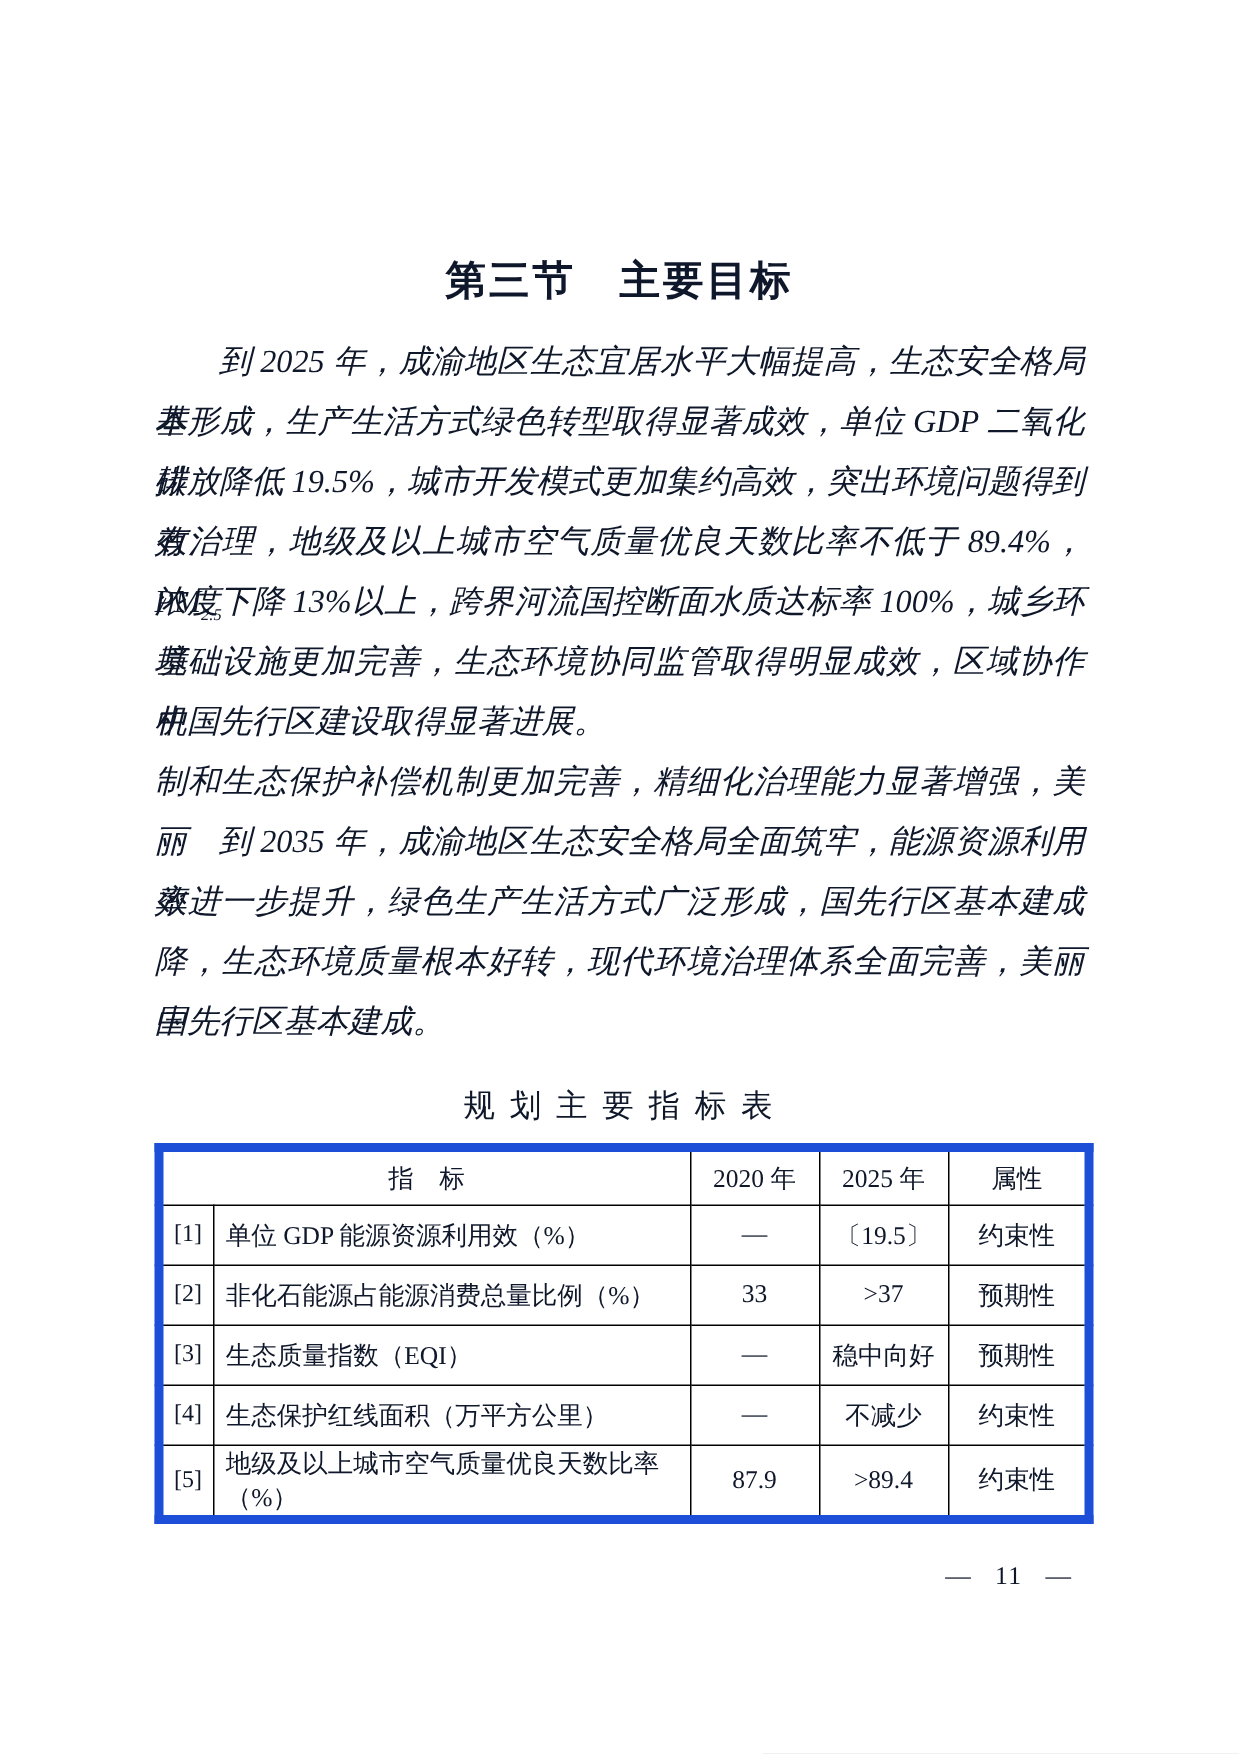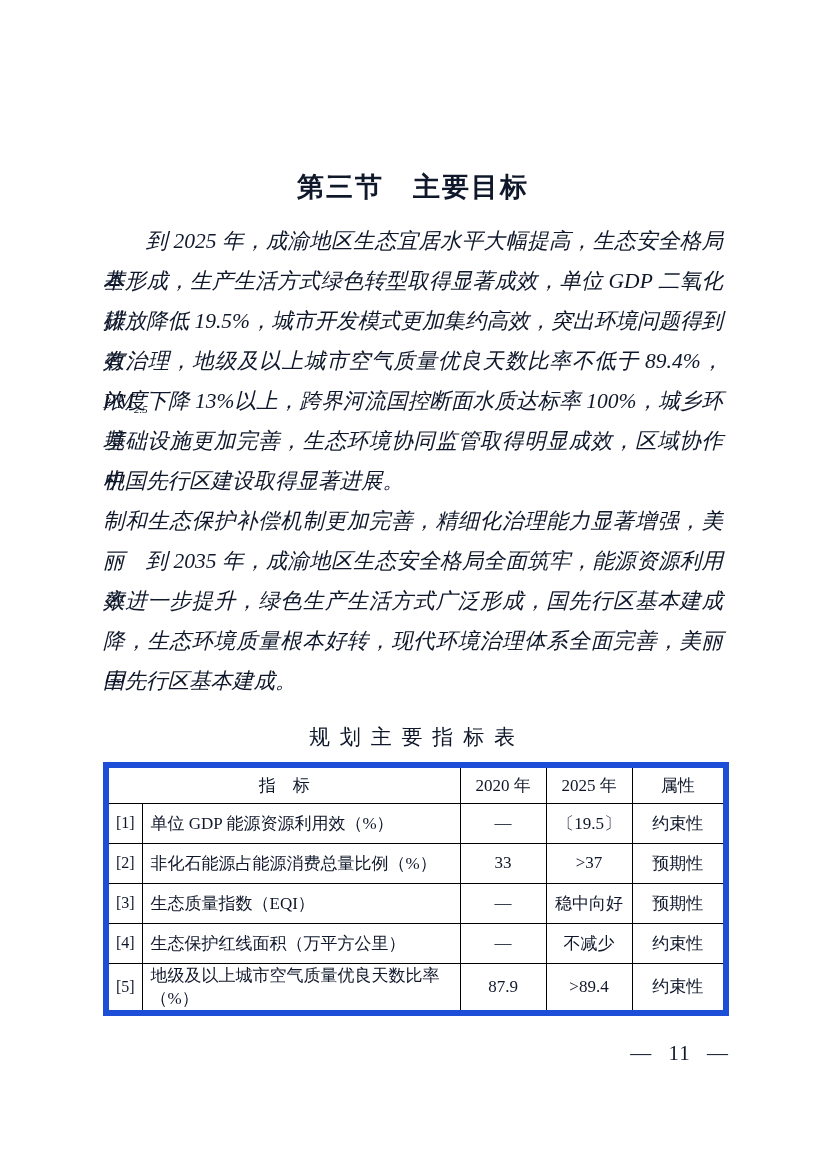--- a/index.html
+++ b/index.html
@@ -58,22 +58,22 @@
     overflow:hidden;
   }
   table.indicators{ border:6px solid #1d4ed8; }
   table.indicators tr.hdr{ height:38px; }
   table.indicators tr.row{ height:40px; }
   table.indicators td.ind{ text-align:left; padding-left:8px; }
   table.indicators td.num{ font-size:16px; }
   col.c-num{width:36px;} col.c-ind{width:318px;}
   col.c-2020{width:86px;} col.c-2025{width:86px;} col.c-attr{width:94px;}
   .page-number{
-    position:absolute;top:1041px;right:97px;
-    font-size:21px;
+    position:absolute;top:1041px;right:111px;
+    font-size:17px;
     word-spacing:10px;
     letter-spacing:1px;
   }
 </style>
 </head>
 <body>
 
 <div class="page">
 
   <div class="section-title">第三节　主要目标</div>

